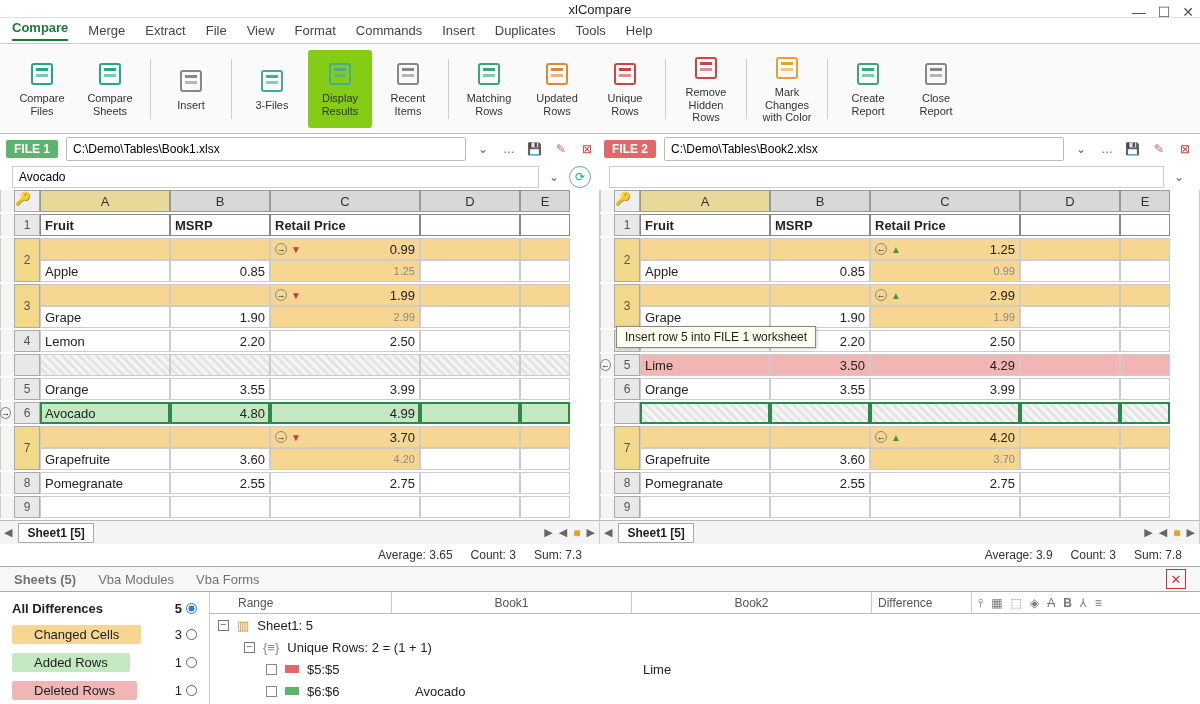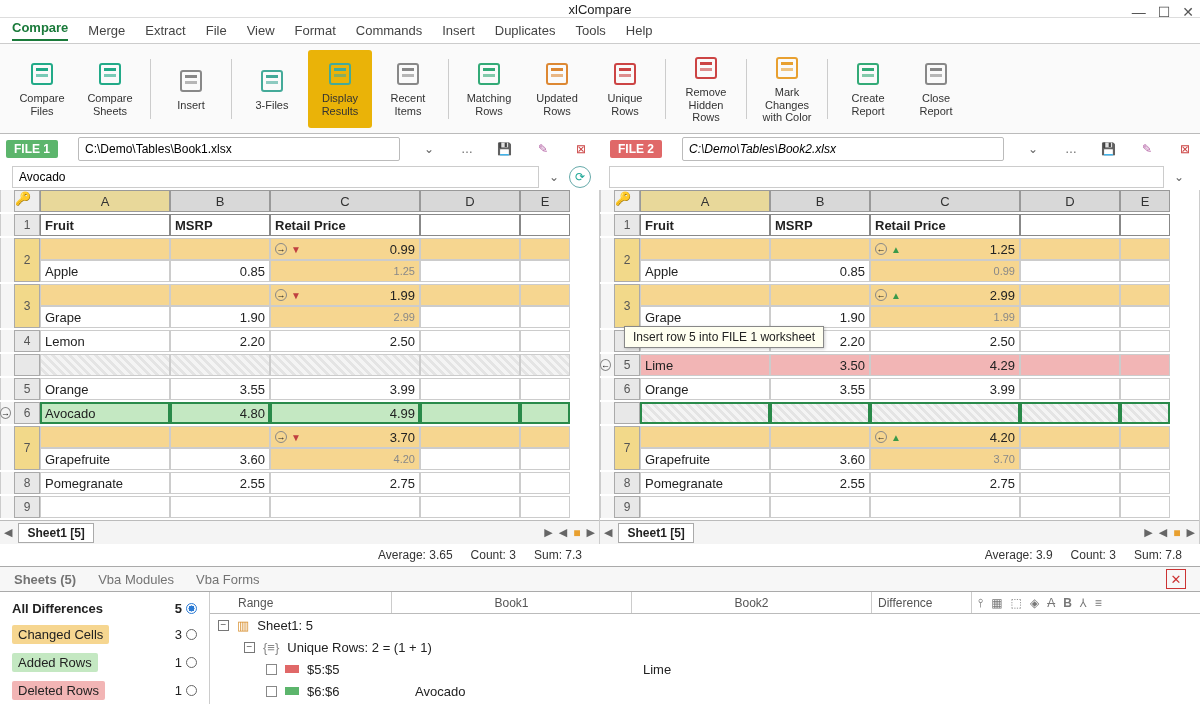--- a/index.html
+++ b/index.html
@@ -6,25 +6,25 @@
 body { width:1200px; height:704px; background:#fff; font-size:12px; color:#222; overflow:hidden; }
 .titlebar { height:18px; display:flex; align-items:flex-end; justify-content:center; position:relative; border-bottom:1px solid #ddd; }
 .titlebar .title { font-size:13px; }
 .win-controls { position:absolute; right:6px; top:4px; display:flex; gap:12px; font-size:14px; color:#555; }
 .win-controls span { cursor:pointer; }
 .menubar { height:26px; display:flex; align-items:center; padding:0 12px; gap:20px; border-bottom:1px solid #ccc; font-size:13px; }
 .menubar .menu-item { color:#444; cursor:pointer; }
 .menubar .menu-item.active { color:#1a7a3a; border-bottom:2px solid #1a7a3a; padding-bottom:4px; font-weight:600; }
 .ribbon { height:90px; display:flex; align-items:center; padding:4px 10px; gap:4px; border-bottom:1px solid #bbb; background:#fafafa; }
 .ribbon .rb { display:flex; flex-direction:column; align-items:center; justify-content:center; width:64px; height:78px; cursor:pointer; border-radius:3px; }
-.ribbon .rb.active { background:#eab308; }
+.ribbon .rb.active { background:#84cc16; }
 .ribbon .ic { width:30px; height:30px; display:flex; align-items:center; justify-content:center; }
 .ribbon .lab { font-size:11px; text-align:center; line-height:1.15; margin-top:3px; color:#333; }
 .ribbon .sep { width:1px; height:60px; background:#ccc; margin:0 4px; }
-.filebar { height:30px; display:flex; align-items:center; gap:20px; padding:2px 6px; }
+.filebar { height:30px; display:flex; align-items:center; gap:8px; padding:2px 6px; }
 .file-tag { padding:2px 8px; color:#fff; border-radius:2px; font-size:12px; font-weight:600; }
 .file-tag.f1 { background:#5cb56c; }
 .file-tag.f2 { background:#e06868; }
 .path-input { flex:1; padding:3px 6px; border:1px solid #bbb; border-radius:2px; font-size:12px; height:24px; }
 .fb-ico { width:18px; height:18px; display:flex; align-items:center; justify-content:center; cursor:pointer; color:#666; }
 .split { display:flex; height:354px; }
 .pane { width:600px; display:flex; flex-direction:column; border-right:1px solid #ccc; }
 .formula-row { height:26px; display:flex; align-items:center; padding:2px 6px; gap:6px; }
 .formula-input { flex:1; padding:2px 6px; border:1px solid #ccc; height:22px; font-size:12px; }
 .sync-btn { width:22px; height:22px; border:1px solid #6aa; border-radius:50%; display:flex; align-items:center; justify-content:center; color:#2a9; cursor:pointer; }
@@ -54,21 +54,21 @@
 .statusbar { height:22px; display:flex; align-items:center; font-size:12px; color:#333; }
 .statusbar .half { width:600px; display:flex; justify-content:flex-end; gap:18px; padding-right:18px; }
 .bottom-tabs { height:26px; display:flex; align-items:center; padding:0 14px; gap:22px; border-top:1px solid #aaa; border-bottom:1px solid #aaa; background:#f7f7f7; font-size:13px; }
 .bottom-tabs .bt { cursor:pointer; color:#737373; }
 .bottom-tabs .bt.active { font-weight:600; }
 .bottom-tabs .close-x { margin-left:auto; width:20px; height:20px; border:1px solid #c33; color:#c33; display:flex; align-items:center; justify-content:center; cursor:pointer; }
 .diff-body { display:flex; height:126px; }
 .diff-nav { width:210px; padding:6px 8px; border-right:1px solid #ccc; }
 .diff-nav .row { display:flex; justify-content:space-between; align-items:center; padding:3px 4px; margin-bottom:3px; font-size:13px; }
 .diff-nav .row.sel { font-weight:600; }
-.diff-nav .chip { padding:2px 6px; border-radius:2px; }
+.diff-nav .chip { padding:2px 22px; border-radius:2px; }
 .diff-nav .chip.changed { background:#f6d690; }
 .diff-nav .chip.added { background:#c4e8c2; }
 .diff-nav .chip.deleted { background:#f2b5b5; }
 .diff-nav .cnt { display:flex; align-items:center; gap:4px; }
 .diff-nav .radio { width:11px; height:11px; border:1px solid #666; border-radius:50%; display:inline-block; }
 .diff-nav .radio.on { background:radial-gradient(circle,#2a7ad4 45%,#fff 50%); border-color:#2a7ad4; }
 .diff-detail { flex:1; display:flex; flex-direction:column; }
 .diff-head { height:22px; display:flex; border-bottom:1px solid #bbb; font-size:12px; }
 .diff-head .col { display:flex; align-items:center; padding:0 6px; border-right:1px solid #ccc; color:#555; }
 .diff-rows { flex:1; overflow:auto; }
@@ -247,21 +247,21 @@
 
 <div class="filebar">
   <span class="file-tag f1">FILE 1</span>
   <input class="path-input" style="width: 400px;" value="C:\Demo\Tables\Book1.xlsx">
   <span class="fb-ico">⌄</span>
   <span class="fb-ico">…</span>
   <span class="fb-ico" style="color:#b05aa0">💾</span>
   <span class="fb-ico" style="color:#b05aa0">✎</span>
   <span class="fb-ico" style="color:#c44">⊠</span>
   <span class="file-tag f2">FILE 2</span>
-  <input class="path-input" style="width: 400px; font-style: italic;" value="C:\Demo\Tables\Book2.xlsx">
+  <input class="path-input" style="width: 400px;" value="C:\Demo\Tables\Book2.xlsx">
   <span class="fb-ico">⌄</span>
   <span class="fb-ico">…</span>
   <span class="fb-ico" style="color:#b05aa0">💾</span>
   <span class="fb-ico" style="color:#b05aa0">✎</span>
   <span class="fb-ico" style="color:#c44">⊠</span>
 </div>
 
 <div class="formula-row" style="display:flex">
   <div style="width:600px;display:flex;align-items:center;gap:6px;padding:0 6px">
     <input class="formula-input" value="Avocado" style="">
@@ -420,21 +420,21 @@
       <span class="nav">◀</span>
       <span class="tab">Sheet1 [5]</span>
       <span style="flex:1"></span>
       <span class="nav">▶</span>
       <span class="nav">◀</span>
       <span style="color:#e8a030">■</span>
       <span class="nav">▶</span>
     </div>
   </div>
   <div class="pane" style="position:relative">
-    <div class="tooltip" style="left:24px;top:136px">Insert row 5 into FILE 1 worksheet</div>
+    <div class="tooltip" style="left:16px;top:136px">Insert row 5 into FILE 1 worksheet</div>
     <div class="grid-wrap">
         <div class="grid" id="grid2">
           <div class="gut"></div>
           <div class="corner"><span style="color:#c90">🔑</span></div>
           <div class="ch key">A</div>
           <div class="ch">B</div>
           <div class="ch">C</div>
           <div class="ch">D</div>
           <div class="ch">E</div>
           <div class="gut"></div>

